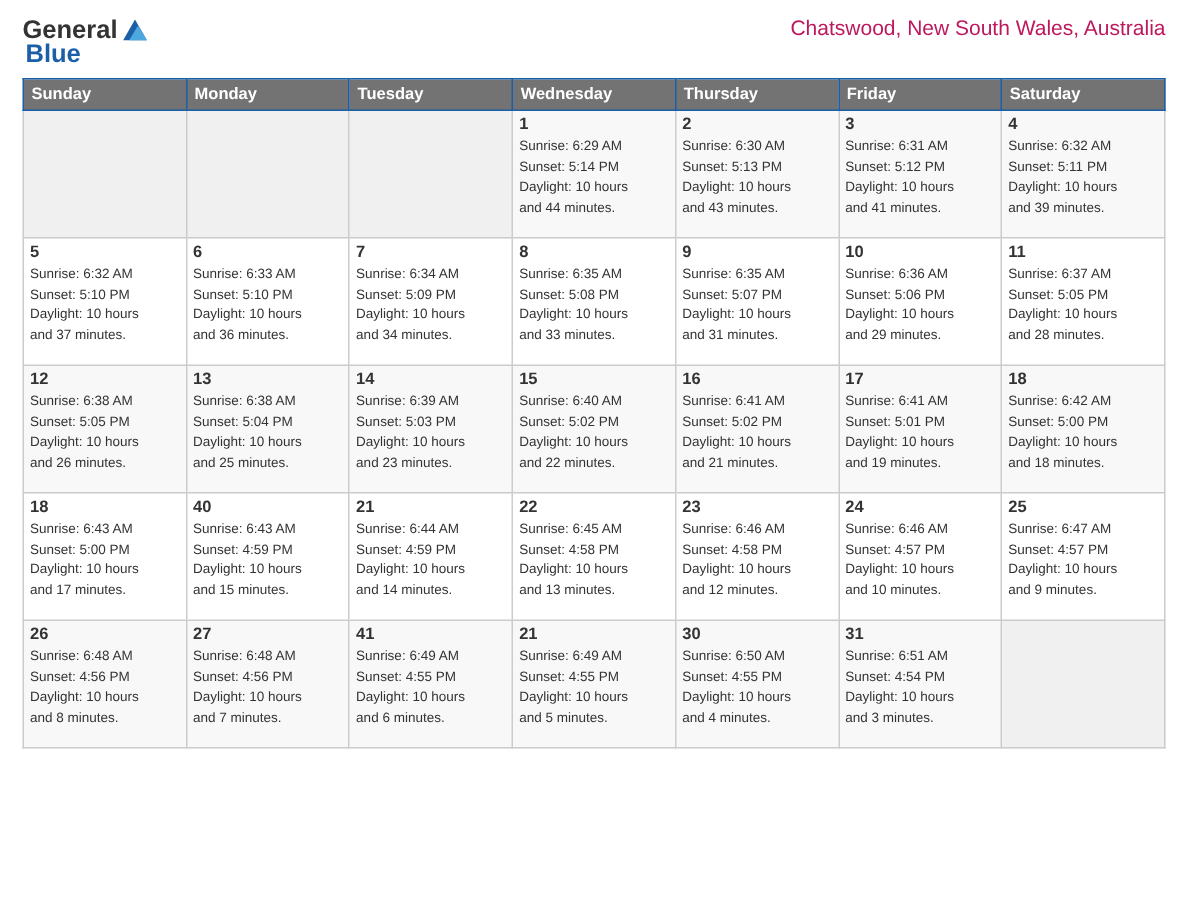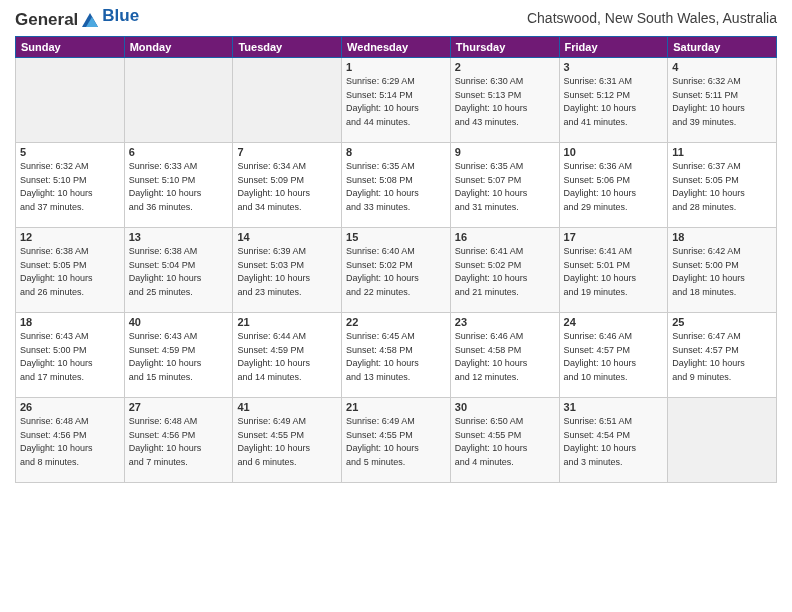--- a/index.html
+++ b/index.html
@@ -17,42 +17,42 @@
       background: #fff;
     }
     .header {
       display: flex;
       justify-content: space-between;
       align-items: flex-start;
       margin-bottom: 6px;
     }
     .logo {
       display: flex;
-      flex-direction: row;
+      flex-direction: column;
       align-items: flex-start;
     }
     .title-block {
       text-align: right;
     }
     .month-title {
       font-size: 32px;
       font-weight: bold;
       color: #333;
     }
     .location {
       font-size: 14px;
-      color: #404040;
+      color: #be185d;
     }
     .calendar {
       width: 100%;
       border-collapse: collapse;
       table-layout: fixed;
     }
     .calendar th {
-      background: #701a75;
+      background: #737373;
       color: #fff;
       font-size: 11px;
       font-weight: bold;
       padding: 4px 5px;
       text-align: left;
       border: 1px solid #1a5fa8;
     }
     .calendar td {
       border: 1px solid #ccc;
       vertical-align: top;

